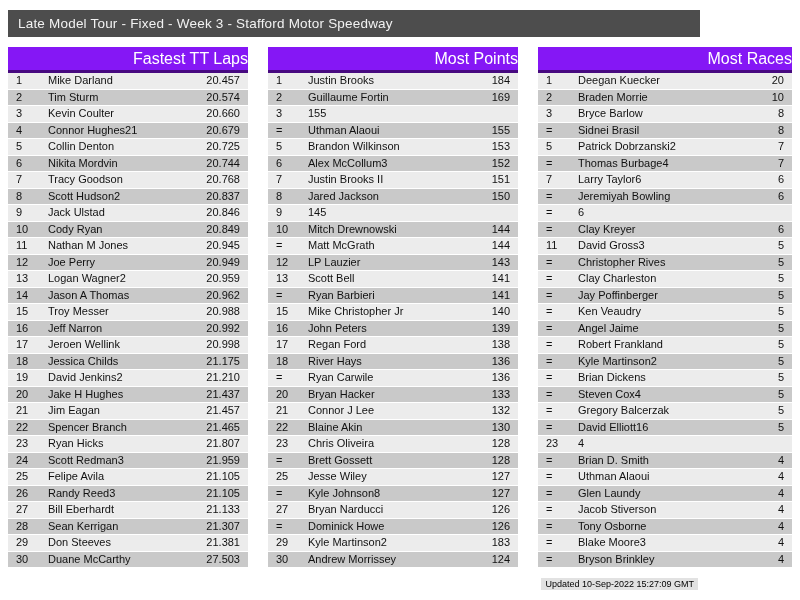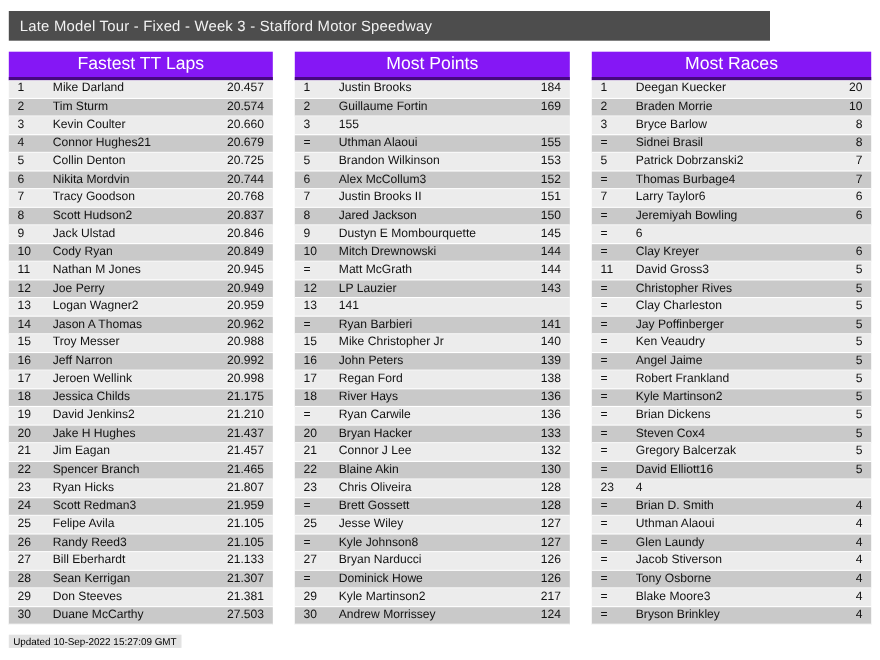--- a/index.html
+++ b/index.html
@@ -28,21 +28,21 @@
   .boards {
     display: grid;
     grid-template-columns: 240px 250px 254px;
     column-gap: 20px;
     margin-top: 10px;
   }
   .panel-header {
     background: #8517f5;
     border-bottom: 3px solid #470980;
     color: #ffffff;
-    text-align: center;
+    text-align: right;
     font-size: 16px;
     height: 23px;
     line-height: 23px;
   }
   .rows { }
   .row {
     display: flex;
     align-items: center;
     height: 15.5px;
     line-height: 15.5px;
@@ -61,20 +61,21 @@
   .name {
     flex: 1 1 auto;
     overflow: hidden;
   }
   .val {
     flex: 0 0 auto;
     padding-right: 8px;
     text-align: right;
   }
   .footer {
+    text-align: right;
     margin-top: 5px;
     padding-right: 2px;
   }
   .footer .stamp {
     display: inline-block;
     background: #e2e2e2;
     color: #000000;
     font-size: 9px;
     padding: 1px 4px;
   }
@@ -279,40 +280,40 @@
             <span class="name">Justin Brooks II</span>
             <span class="val">151</span>
           </div>
           <div class="row even">
             <span class="rank">8</span>
             <span class="name">Jared Jackson</span>
             <span class="val">150</span>
           </div>
           <div class="row odd">
             <span class="rank">9</span>
-            <span class="name">Dustyn E Mombourquette</span>
             <span class="val">145</span>
           </div>
           <div class="row even">
             <span class="rank">10</span>
             <span class="name">Mitch Drewnowski</span>
             <span class="val">144</span>
           </div>
           <div class="row odd">
             <span class="rank">=</span>
             <span class="name">Matt McGrath</span>
             <span class="val">144</span>
           </div>
           <div class="row even">
             <span class="rank">12</span>
             <span class="name">LP Lauzier</span>
             <span class="val">143</span>
           </div>
           <div class="row odd">
             <span class="rank">13</span>
+            <span class="name">Scott Bell</span>
             <span class="val">141</span>
           </div>
           <div class="row even">
             <span class="rank">=</span>
             <span class="name">Ryan Barbieri</span>
             <span class="val">141</span>
           </div>
           <div class="row odd">
             <span class="rank">15</span>
             <span class="name">Mike Christopher Jr</span>
@@ -379,21 +380,21 @@
             <span class="val">126</span>
           </div>
           <div class="row even">
             <span class="rank">=</span>
             <span class="name">Dominick Howe</span>
             <span class="val">126</span>
           </div>
           <div class="row odd">
             <span class="rank">29</span>
             <span class="name">Kyle Martinson2</span>
-            <span class="val">217</span>
+            <span class="val">183</span>
           </div>
           <div class="row even">
             <span class="rank">30</span>
             <span class="name">Andrew Morrissey</span>
             <span class="val">124</span>
           </div>
         </div>
   </section>
 
   <section class="panel">

